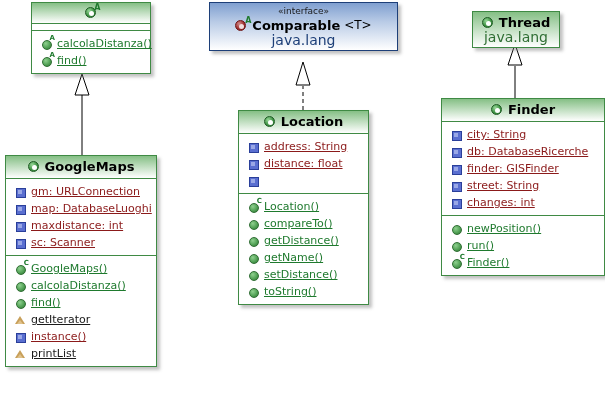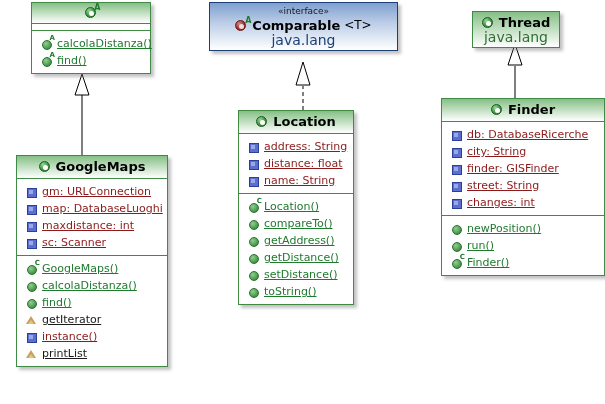--- a/index.html
+++ b/index.html
@@ -268,21 +268,21 @@
       <div class="title-row">
         <span class="tic">
           <span class="disc"></span>
         </span>
         <span class="class-name">Thread</span>
       </div>
       <span class="pkg">java.lang</span>
     </div>
   </div>
 
-  <div class="uml-box" style="left:16px; top:155px; width:152px;">
+  <div class="uml-box" style="left:5px; top:155px; width:152px;">
     <div class="box-header">
       <div class="title-row">
         <span class="tic">
           <span class="disc"></span>
         </span>
         <span class="class-name">GoogleMaps</span>
       </div>
     </div>
     <div class="compartment">
       <div class="member attr">
@@ -325,61 +325,60 @@
         <span class="ic ic-square"></span>
         <span class="label">instance()</span>
       </div>
       <div class="member meth">
         <span class="ic ic-tri"></span>
         <span class="label" style="color:#1a1a1a;">printList</span>
       </div>
     </div>
   </div>
 
-  <div class="uml-box" style="left:238px; top:110px; width:116px;">
+  <div class="uml-box" style="left:238px; top:110px; width:131px;">
     <div class="box-header">
       <div class="title-row">
         <span class="tic">
           <span class="disc"></span>
         </span>
         <span class="class-name">Location</span>
       </div>
     </div>
     <div class="compartment">
       <div class="member attr">
         <span class="ic ic-square"></span>
         <span class="label">address: String</span>
       </div>
       <div class="member attr">
         <span class="ic ic-square"></span>
         <span class="label">distance: float</span>
       </div>
       <div class="member attr">
         <span class="ic ic-square"></span>
-        <span class="label">name: String</span>
       </div>
     </div>
     <div class="compartment">
       <div class="member meth">
         <span class="ic ic-circle">
           <span class="sup">C</span>
         </span>
         <span class="label">Location()</span>
       </div>
       <div class="member meth">
         <span class="ic ic-circle"></span>
         <span class="label">compareTo()</span>
       </div>
       <div class="member meth">
         <span class="ic ic-circle"></span>
-        <span class="label">getAddress()</span>
-      </div>
-      <div class="member meth">
-        <span class="ic ic-circle"></span>
         <span class="label">getDistance()</span>
+      </div>
+      <div class="member meth">
+        <span class="ic ic-circle"></span>
+        <span class="label">getName()</span>
       </div>
       <div class="member meth">
         <span class="ic ic-circle"></span>
         <span class="label">setDistance()</span>
       </div>
       <div class="member meth">
         <span class="ic ic-circle"></span>
         <span class="label">toString()</span>
       </div>
     </div>
@@ -390,25 +389,25 @@
       <div class="title-row">
         <span class="tic">
           <span class="disc"></span>
         </span>
         <span class="class-name">Finder</span>
       </div>
     </div>
     <div class="compartment">
       <div class="member attr">
         <span class="ic ic-square"></span>
+        <span class="label">city: String</span>
+      </div>
+      <div class="member attr">
+        <span class="ic ic-square"></span>
         <span class="label">db: DatabaseRicerche</span>
-      </div>
-      <div class="member attr">
-        <span class="ic ic-square"></span>
-        <span class="label">city: String</span>
       </div>
       <div class="member attr">
         <span class="ic ic-square"></span>
         <span class="label">finder: GISFinder</span>
       </div>
       <div class="member attr">
         <span class="ic ic-square"></span>
         <span class="label">street: String</span>
       </div>
       <div class="member attr">

